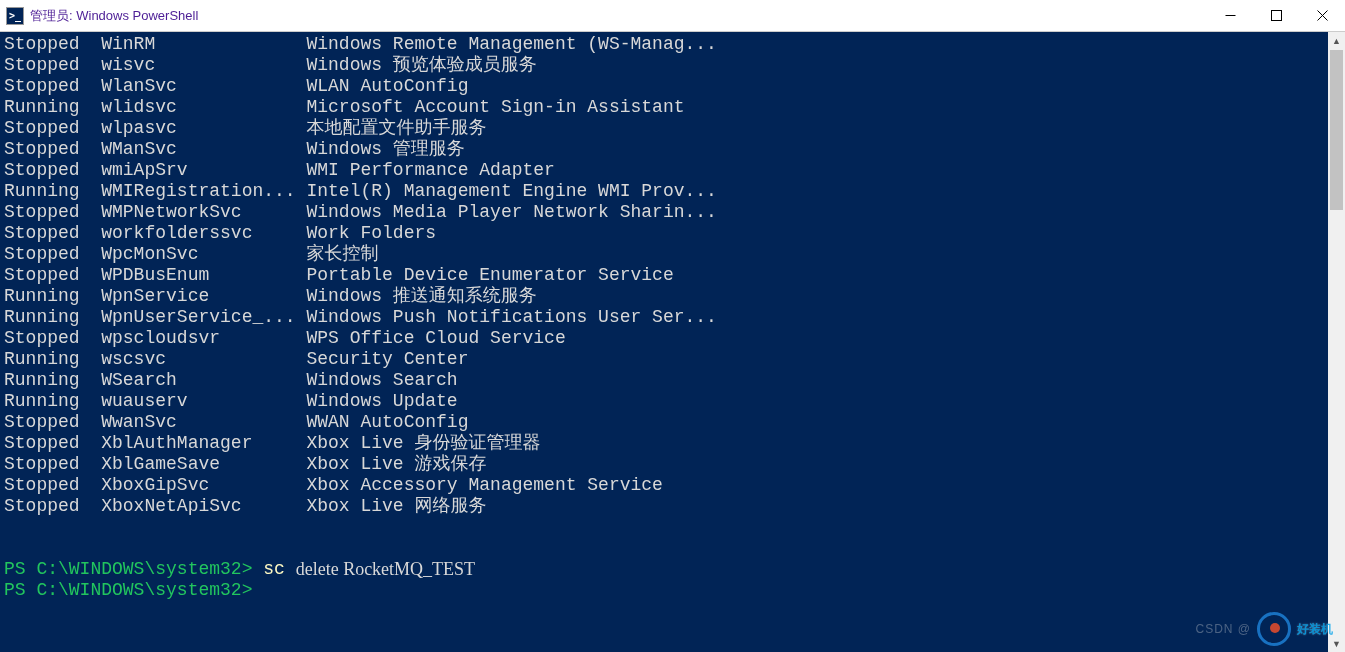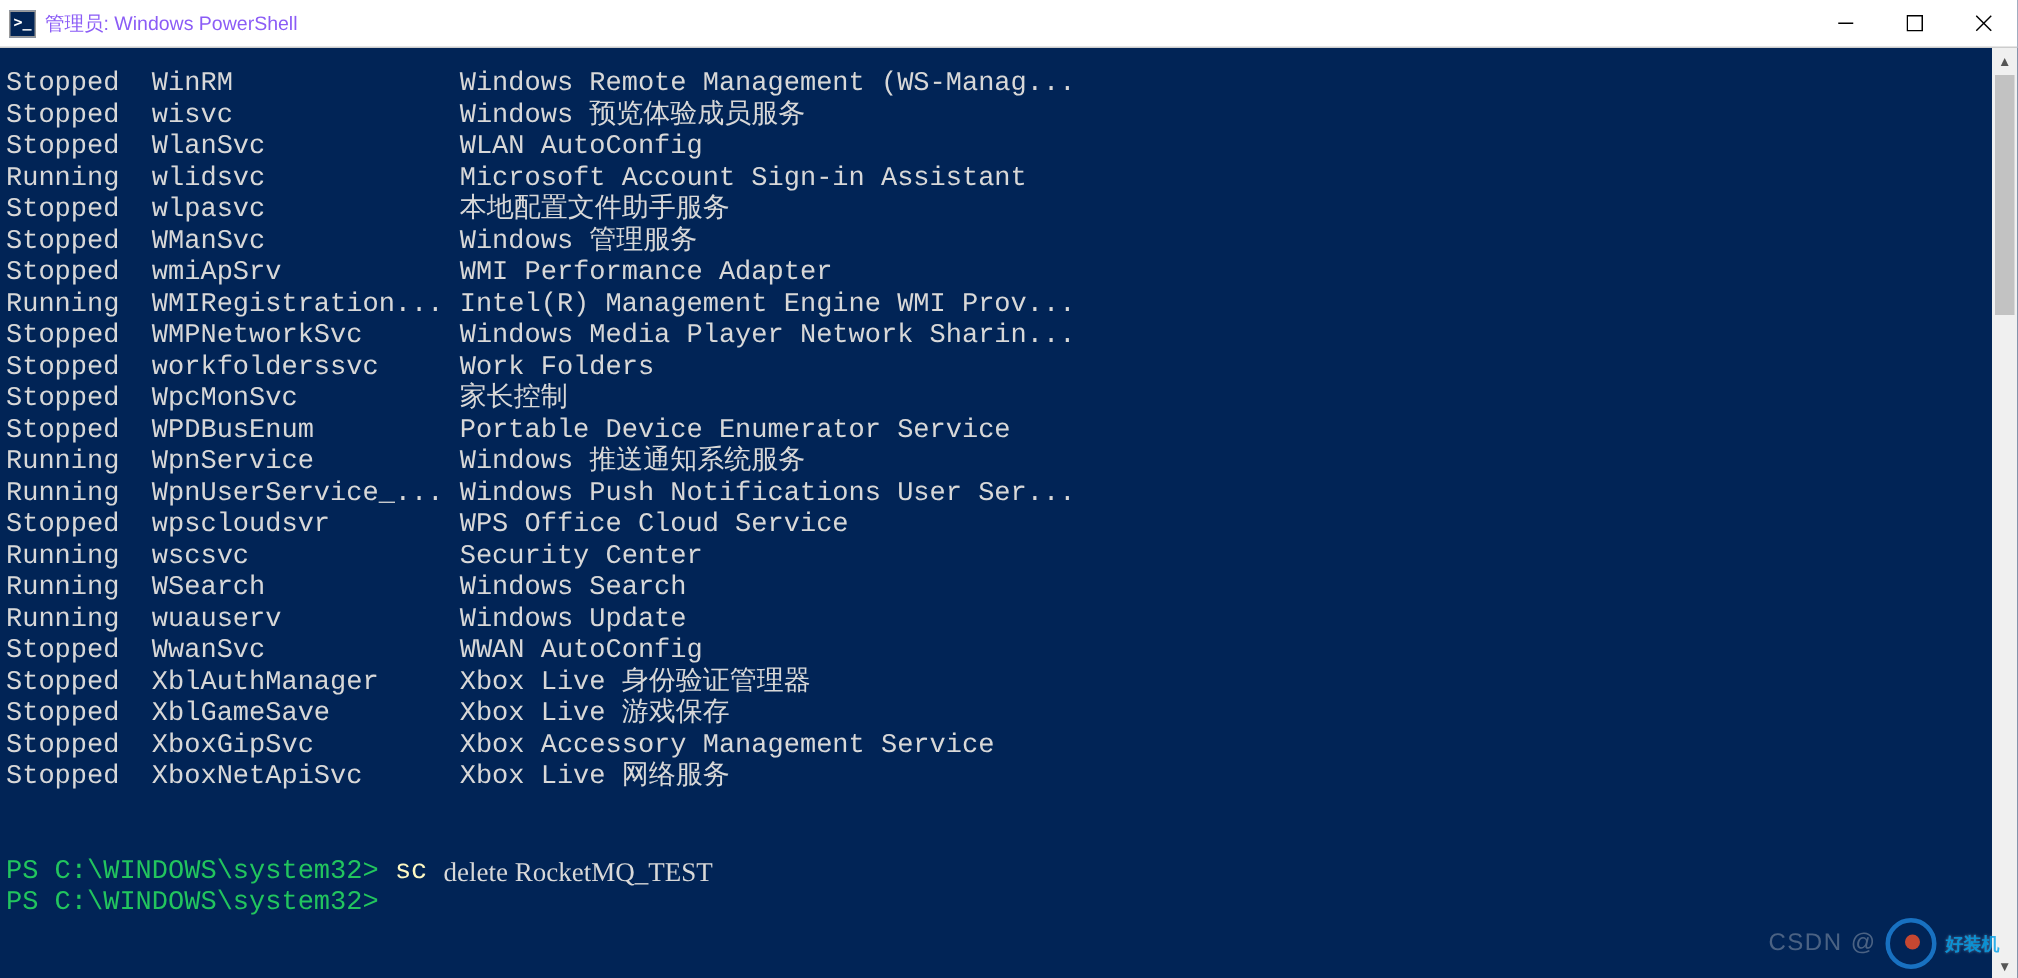--- a/index.html
+++ b/index.html
@@ -25,21 +25,21 @@
     border: 1px solid #999;
     display: flex; align-items: center; justify-content: center;
     margin-right: 6px;
   }
   .titlebar .icon-wrap span {
     color: #fff; font-size: 10px; font-weight: bold;
     font-family: Consolas, monospace;
   }
   .titlebar .title {
     font-size: 13px;
-    color: #8b5cf6;
+    color: #4c1d95;
   }
   .winbtns {
     margin-left: auto;
     display: flex;
     height: 100%;
   }
   .winbtn {
     width: 46px;
     height: 100%;
     display: flex;
@@ -51,21 +51,21 @@
   }
   .winbtn svg { width: 11px; height: 11px; }
   .terminal-wrap {
     position: relative;
     height: calc(652px - 32px);
     background: #012456;
     display: flex;
   }
   .terminal {
     flex: 1;
-    padding: 14px 4px;
+    padding: 2px 4px;
     font-family: "NSimSun","SimSun","Consolas","Courier New", monospace;
     font-size: 18px;
     line-height: 21px;
     color: #d8d8d8;
     white-space: pre;
     overflow: hidden;
   }
   .terminal .row { display: block; }
   .prompt-line { display: flex; }
   .prompt-line .prompt { color: #22c55e; }
@@ -96,21 +96,21 @@
     position: absolute;
     right: 12px;
     bottom: 6px;
     display: flex;
     align-items: center;
     gap: 6px;
     opacity: 0.85;
   }
   .watermark .csdn {
     color: rgba(220,220,220,0.4);
-    font-size: 16px;
+    font-size: 12px;
     font-family: Arial, sans-serif;
     letter-spacing: 1px;
     margin-left: 32px;
   }
   .watermark .logo {
     width: 34px; height: 34px;
     border-radius: 50%;
     border: 3px solid #1d7fd4;
     position: relative;
     display:flex;align-items:center;justify-content:center;

